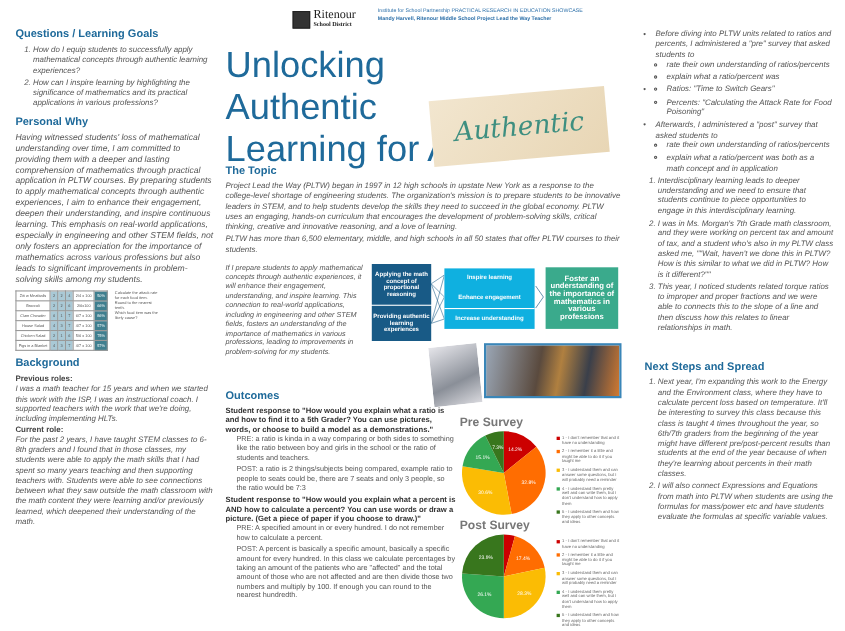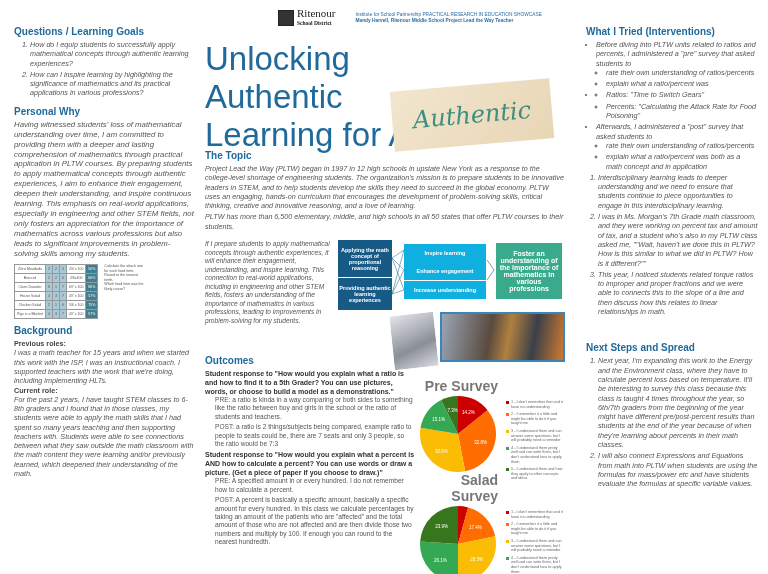--- a/index.html
+++ b/index.html
@@ -5,40 +5,40 @@
   * { box-sizing: border-box; margin: 0; padding: 0; }
   body { width: 768px; height: 574px; background: #fff; font-family: "Liberation Sans", sans-serif; color: #555; overflow: hidden; position: relative; }
   .col { position: absolute; }
   h2 { color: #1f6a9a; font-size: 10px; font-weight: bold; margin-bottom: 3px; }
   p, li { font-size: 7.2px; line-height: 9.3px; font-style: italic; }
   .left { left: 14px; top: 26px; width: 180px; }
   .left ol { padding-left: 16px; margin-bottom: 8px; }
   .left ol li { margin-bottom: 2px; }
   .bold-label { font-weight: bold; font-size: 7.2px; color: #444; }
   .right { left: 586px; top: 26px; width: 172px; }
-  .header { position: absolute; left: 278px; top: 8px; display: flex; align-items: center; gap: 20px; }
+  .header { position: absolute; left: 266px; top: 8px; display: flex; gap: 20px; }
   .logo { display: flex; align-items: center; gap: 3px; }
   .logo-box { width: 16px; height: 16px; background: #333; border: 1px solid #222; }
   .logo-text { font-family: "Liberation Serif", serif; font-size: 11px; color: #222; line-height: 10px; }
   .logo-sub { font-size: 5.5px; font-weight: bold; }
   .hdr-text { font-size: 4.8px; color: #2a6ea8; line-height: 6.5px; }
   .hdr-text b { color: #2a6ea8; }
   .title { position: absolute; left: 205px; top: 40px; font-size: 33px; color: #1f6a9a; line-height: 38px; }
   .authentic { position: absolute; left: 392px; top: 85px; width: 160px; height: 60px; background: linear-gradient(135deg,#f2e6cf,#e8d6b5); transform: rotate(-5deg); display:flex; align-items:center; justify-content:center; font-family: "DejaVu Serif", serif; font-size: 24px; color: #3e8f80; font-style: italic; }
   .topic { position: absolute; left: 205px; top: 150px; width: 360px; }
   .theory { position: absolute; left: 205px; top: 240px; width: 125px; }
   .diagram { position: absolute; left: 330px; top: 240px; width: 235px; height: 70px; }
   .box { position: absolute; color: #fff; font-size: 5.5px; font-weight: bold; text-align: center; display: flex; align-items: center; justify-content: center; }
   .photos { position: absolute; left: 390px; top: 312px; width: 175px; height: 55px; }
   .photo1 { position:absolute; left:0; top:0; width:48px; height:58px; background: linear-gradient(160deg,#e5e5ea,#8a8f98 60%,#d9d9de); transform: rotate(-6deg); border:2px solid #fff; }
   .photo2 { position:absolute; left:50px; top:0; width:125px; height:50px; background: linear-gradient(100deg,#9aa6b5,#5a4a3e 40%,#b08040 55%,#3a3f4a 75%,#d27a30); border: 2px solid #3a86b8; }
   .outcomes { position: absolute; left: 205px; top: 355px; width: 210px; }
   .outcomes .q { font-weight: bold; color: #333; font-size: 7px; line-height: 9px; }
   .outcomes .ans { padding-left: 10px; font-size: 6.6px; line-height: 8.4px; margin-bottom: 2px; }
-  .chart-title { font-size: 14px; color: #777; font-weight: bold; text-align: right; }
+  .chart-title { font-size: 11px; color: #777; font-weight: bold; text-align: left; }
   .legend { font-size: 3.8px; line-height: 4.6px; color: #666; }
   .legend div { display: flex; gap: 2px; margin-bottom: 3px; }
   .sw { width: 3px; height: 3px; flex: none; margin-top: 1px; }
   .right ul { padding-left: 10px; }
   .right ul ul { padding-left: 10px; list-style-type: circle; }
   .right ol { padding-left: 12px; }
   .right li { margin-bottom: 2px; }
   table.gr { border-collapse: collapse; font-size: 3.5px; }
   table.gr td { border: 0.5px solid #999; padding: 1px 2px; text-align: center; height: 9px; }
 </style>
@@ -220,21 +220,21 @@
         </div>
         <div>
           <span class="sw" style="background:#38761d"></span>
           <span>5 - I understand them and how they apply to other concepts and ideas</span>
         </div>
       </div>
   </div>
 </div>
 
 <div style="position:absolute;left:418px;top:472px;width:150px;">
-  <div class="chart-title" style="width:80px;">Salad Survey</div>
+  <div class="chart-title" style="width:80px;">Post Survey</div>
   <div style="display:flex;gap:8px;">
     <svg width="80" height="80" viewBox="-40 -40 80 80" id="pie1">
         <path d="M0,0 L2.326828918379971e-15,-38 A38,38 0 0 1 10.142275594174276,-36.62149977502037 Z" fill="#cc0000"></path>
         <path d="M0,0 L10.142275594174276,-36.62149977502037 A38,38 0 0 1 37.18607436436794,-7.822779133255489 Z" fill="#ff6d01"></path>
         <text x="17.495247058113875" y="-14.929130542288526" font-size="4.5" fill="#fff" text-anchor="middle" font-family="Liberation Sans, sans-serif">17.4%</text>
         <path d="M0,0 L37.18607436436794,-7.822779133255489 A38,38 0 0 1 -6.110866068771218e-15,38 Z" fill="#fbbc04"></path>
         <text x="18.635676304489884" y="16.62321290844886" font-size="4.5" fill="#fff" text-anchor="middle" font-family="Liberation Sans, sans-serif">28.3%</text>
         <path d="M0,0 L-6.110866068771218e-15,38 A38,38 0 0 1 -37.90927524172656,-2.624280977147421 Z" fill="#34a853"></path>
         <text x="-17.54677427351674" y="17.874086618625515" font-size="4.5" fill="#fff" text-anchor="middle" font-family="Liberation Sans, sans-serif">26.1%</text>
         <path d="M0,0 L-37.90927524172656,-2.624280977147421 A38,38 0 0 1 -6.980486755139913e-15,-38 Z" fill="#38761d"></path>
@@ -259,21 +259,20 @@
         </div>
         <div>
           <span class="sw" style="background:#38761d"></span>
           <span>5 - I understand them and how they apply to other concepts and ideas</span>
         </div>
       </div>
   </div>
 </div>
 
 <div class="col right">
-  <h2>What I Tried (Interventions)</h2>
   <ul>
     <li><span>Before diving into PLTW units related to ratios and percents, I administered a "pre" survey that asked students to</span>
       <ul>
           <li>rate their own understanding of ratios/percents</li>
           <li>explain what a ratio/percent was</li>
         </ul>
     </li>
     <li>
       <ul>
           <li>Ratios: "Time to Switch Gears"</li>

